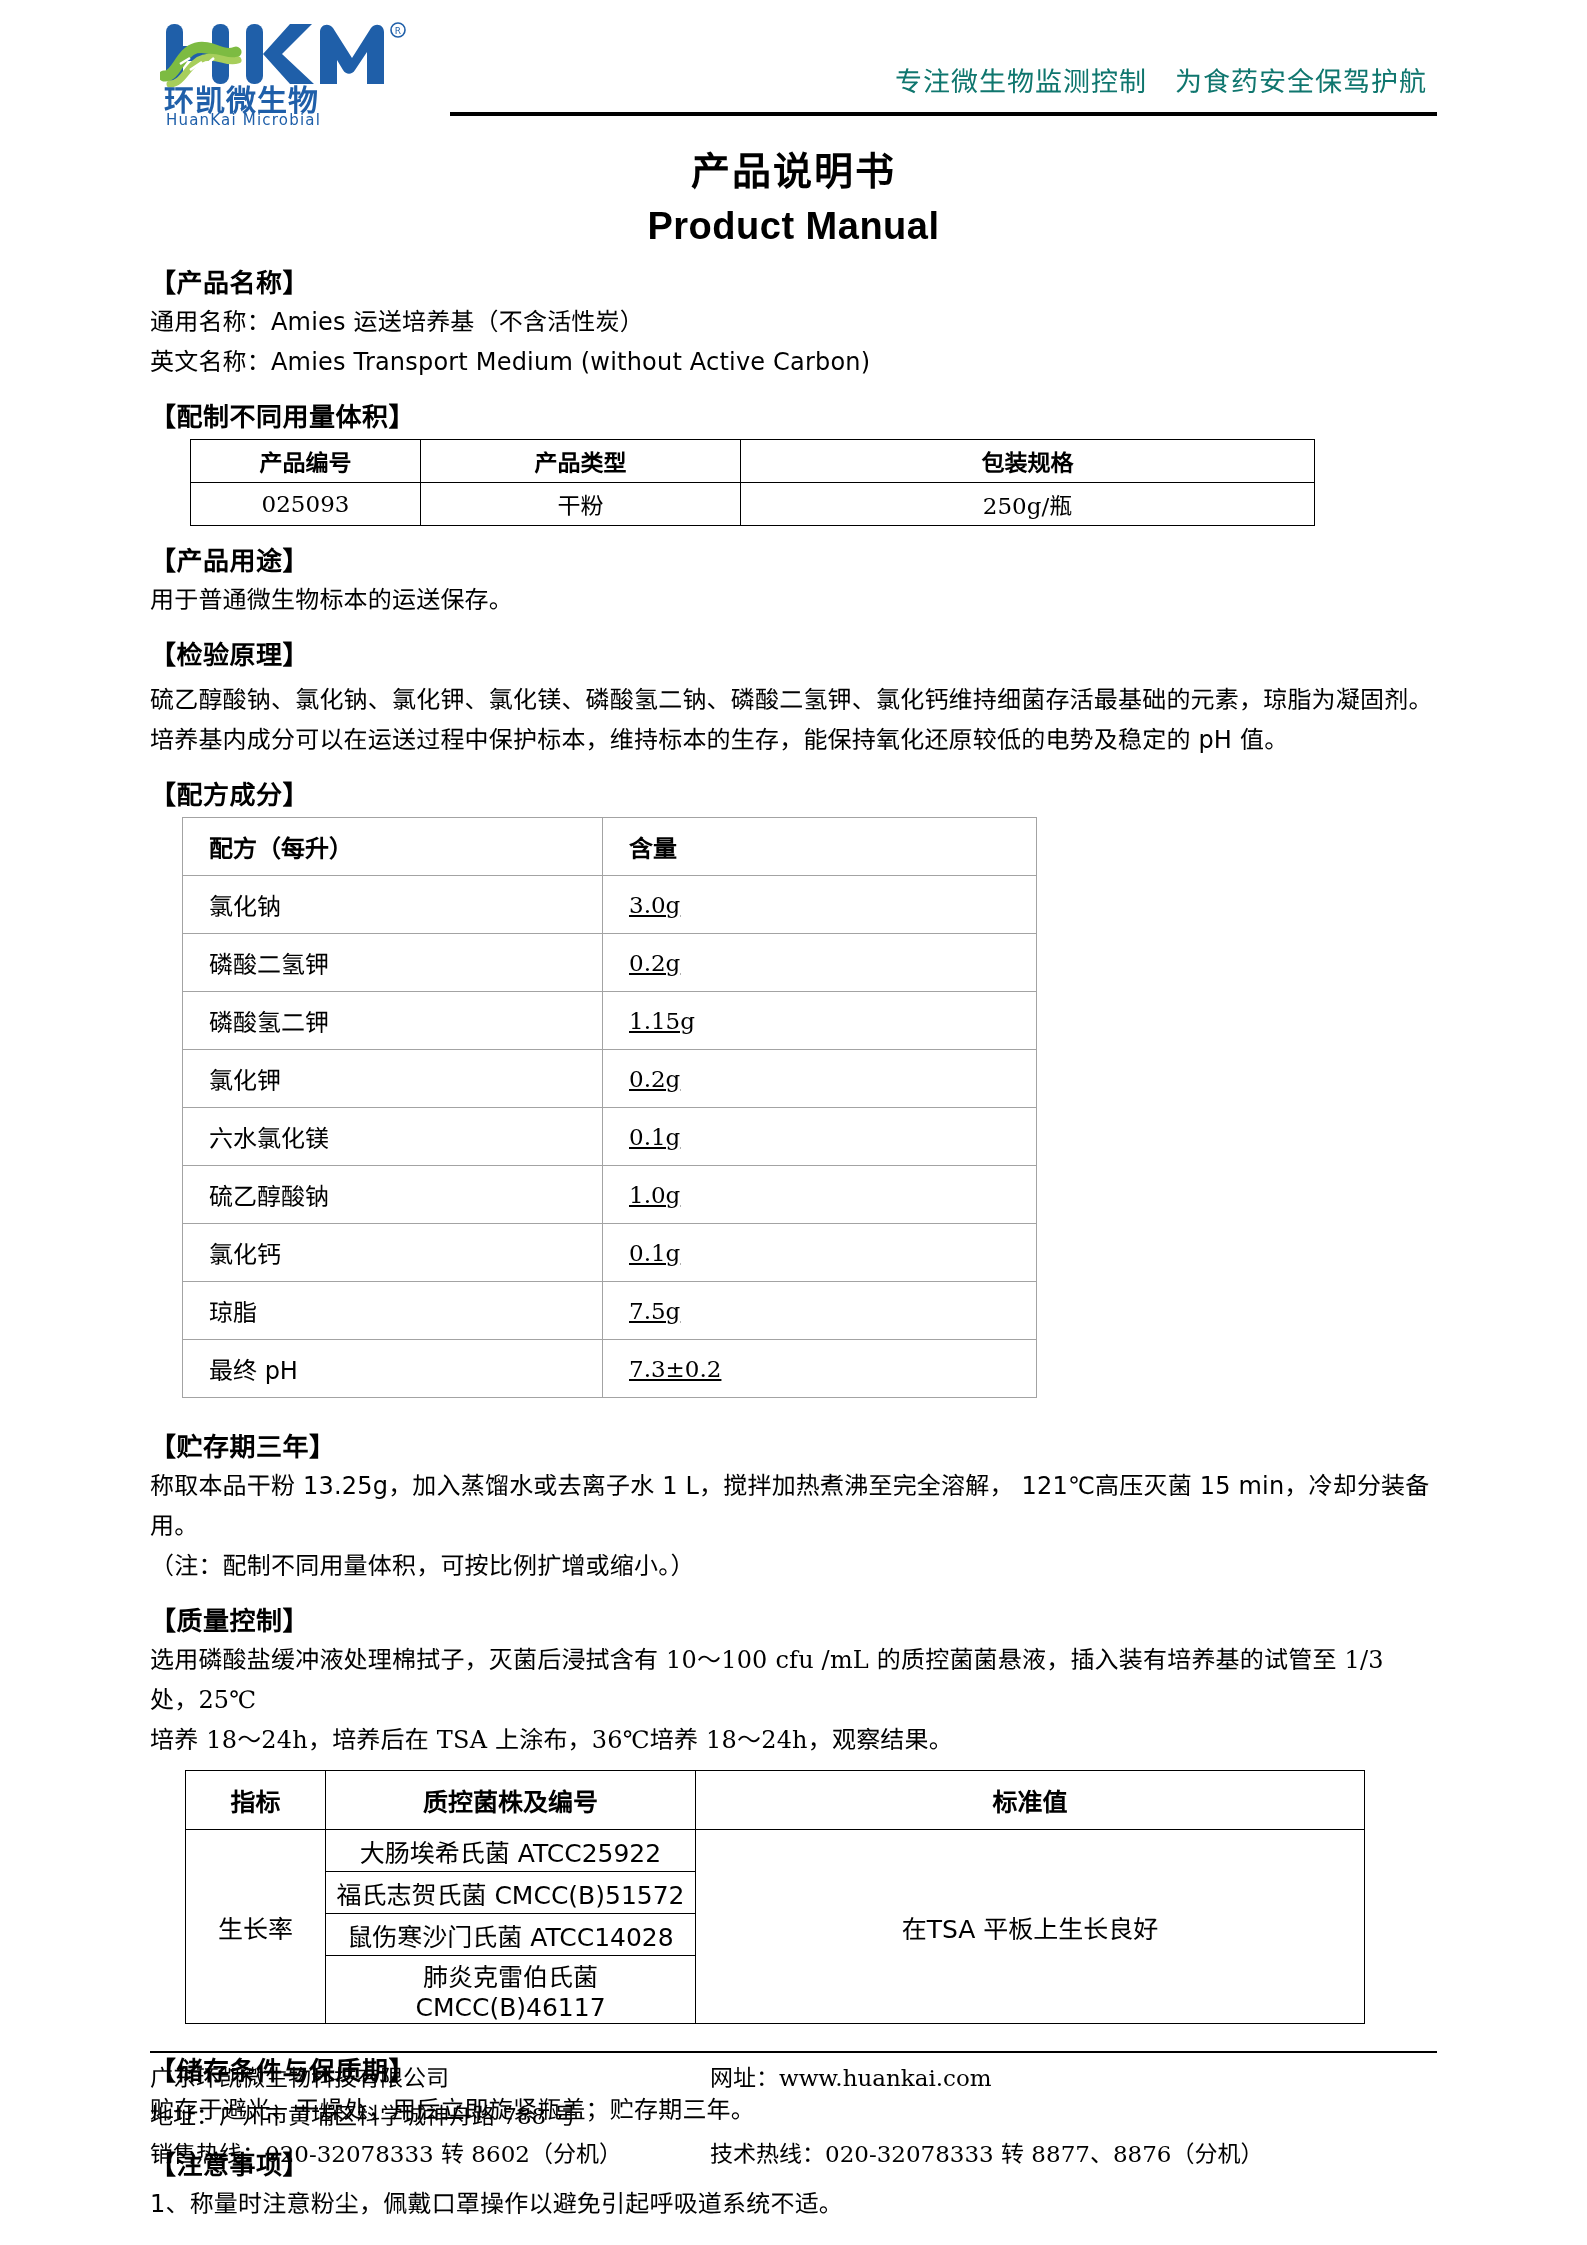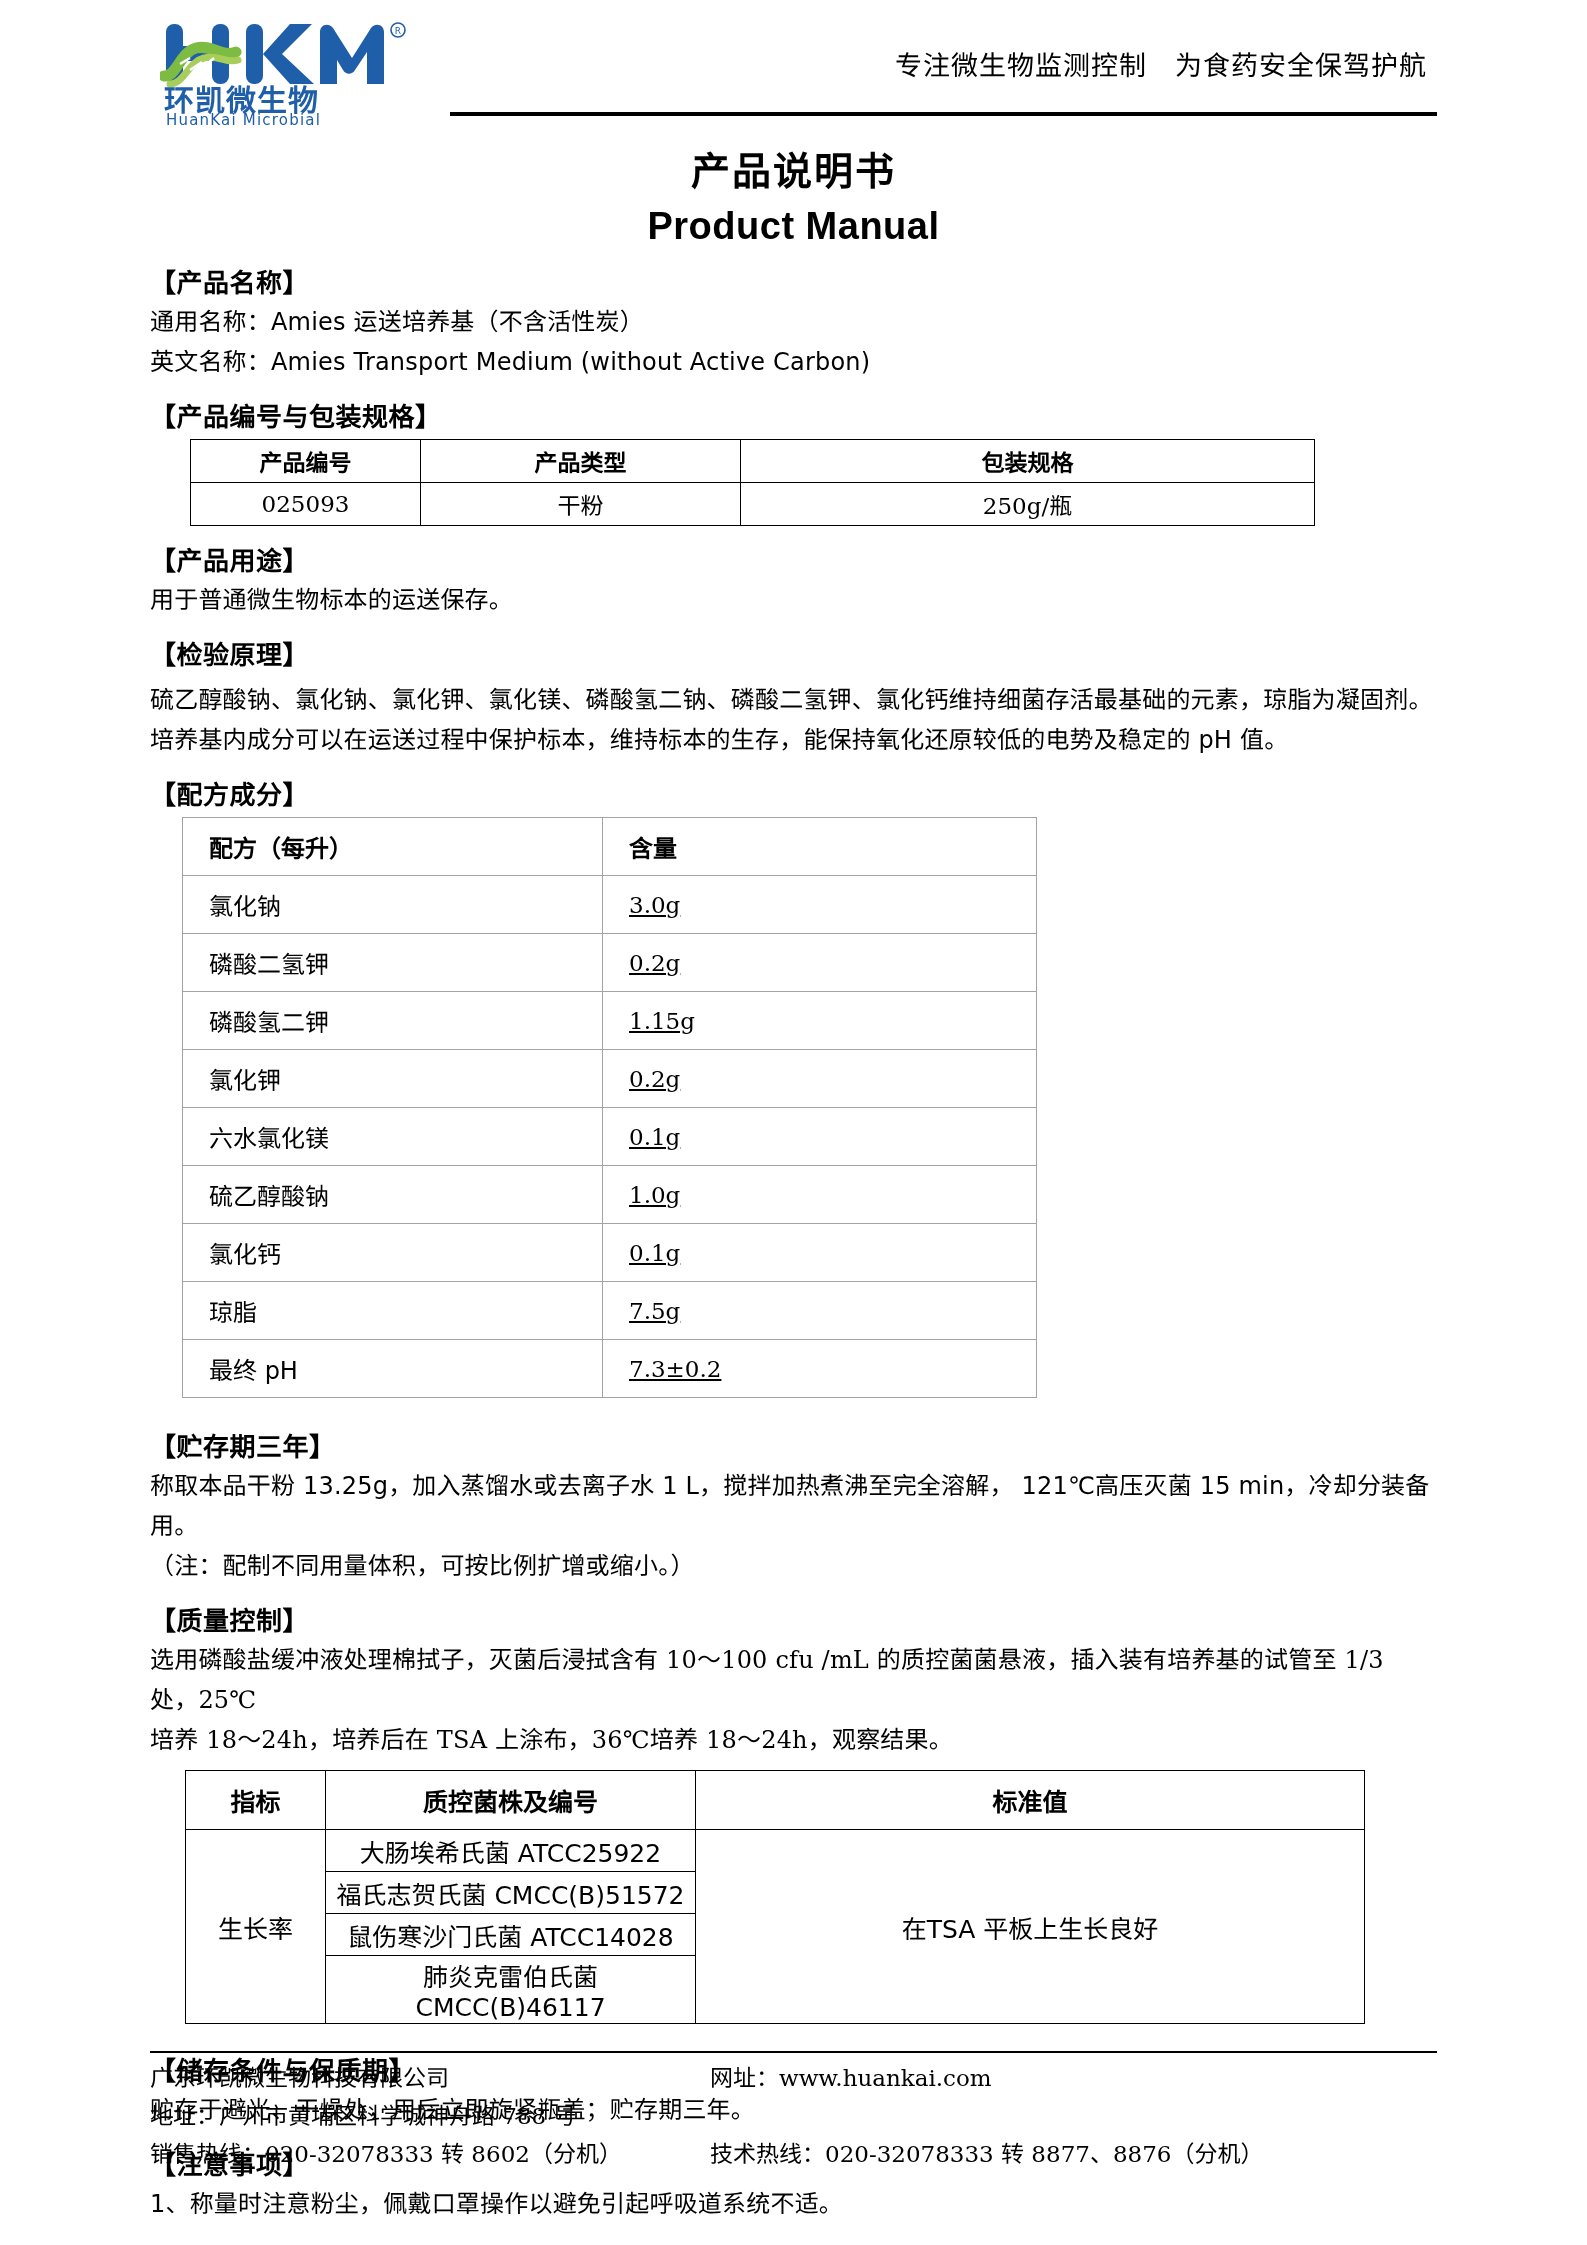--- a/index.html
+++ b/index.html
@@ -36,26 +36,26 @@
     position: absolute;
     left: 10px;
     top: 18px;
     width: 300px;
     height: 108px;
   }
   .logo-svg { display: block; }
   .header-tagline {
     position: absolute;
     right: 10px;
-    top: 44px;
+    top: 60px;
     font-size: 27px;
     letter-spacing: 1px;
     font-family: "DejaVu Sans", "Liberation Sans", sans-serif;
     white-space: pre;
-    color: #000000;
+    color: #0f766e;
   }
   .header-rule {
     position: absolute;
     left: 300px;
     right: 0px;
     top: 112px;
     border-top: 4px solid #000;
   }
 
   
@@ -221,21 +221,21 @@
     <div class="header-rule"></div>
   </div>
 
   <div class="title-cn">产品说明书</div>
   <div class="title-en">Product Manual</div>
 
   <div class="sec-head">【产品名称】</div>
   <div class="body-line">通用名称：Amies 运送培养基（不含活性炭）</div>
   <div class="body-line">英文名称：Amies Transport Medium (without Active Carbon)</div>
 
-  <div class="sec-head">【产品编号与包装规格】</div>
+  <div class="sec-head">【配制不同用量体积】</div>
   <table class="tbl-spec">
     <colgroup>
         <col style="width:230px">
         <col style="width:320px">
         <col>
       </colgroup>
     <thead>
       <tr>
         <th>产品编号</th>
         <th>产品类型</th>

